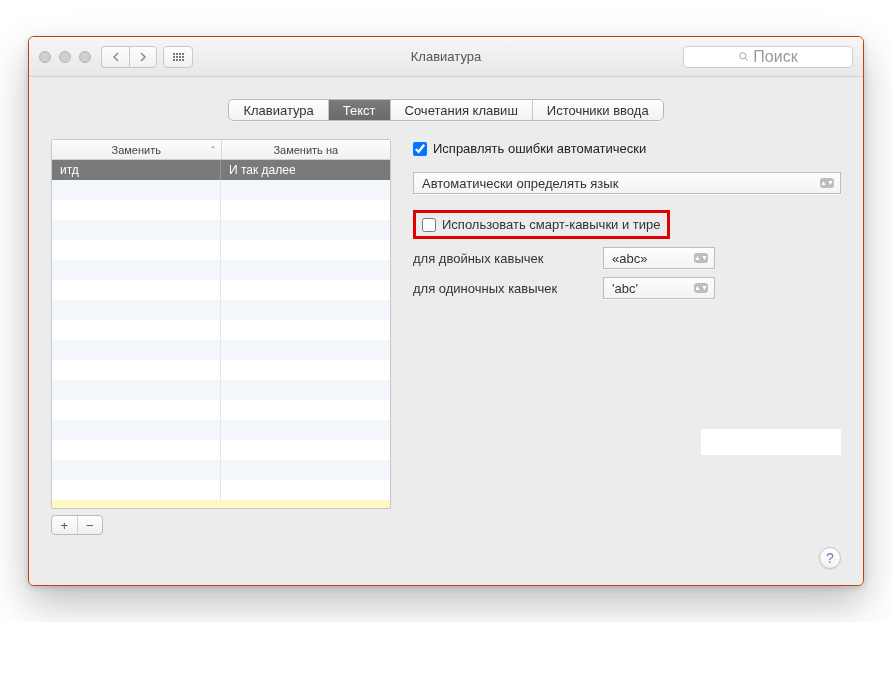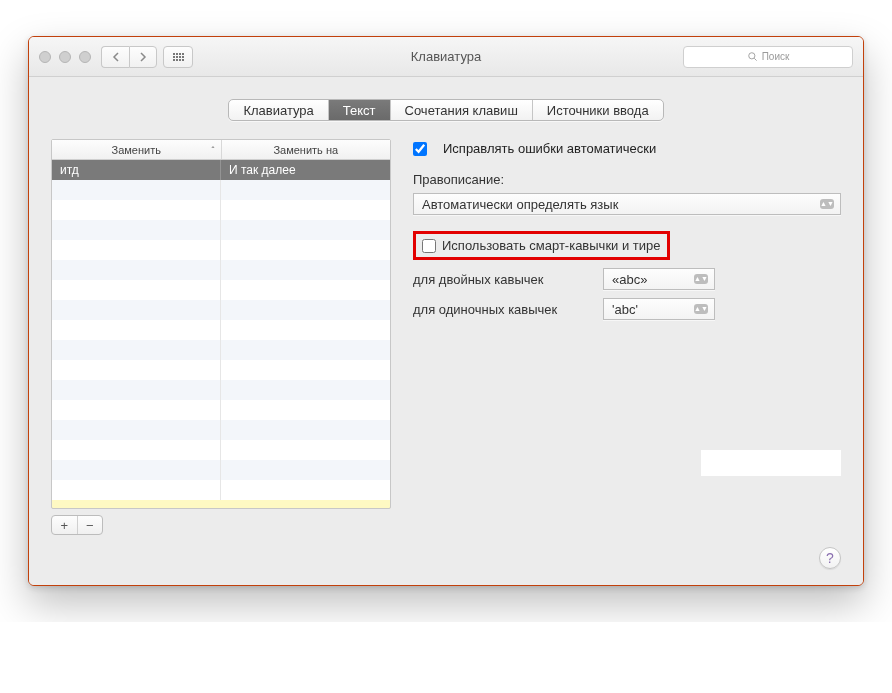--- a/index.html
+++ b/index.html
@@ -52,21 +52,21 @@
   .grid-icon i { background:#777; width:2px; height:2px; }
   .title-center {
     position:absolute; left:0; right:0; text-align:center; pointer-events:none;
     color:#555; font-size:13px;
   }
   .search {
     margin-left:auto;
     width: 170px; height:22px;
     background:#fff; border:1px solid #cfcfcf; border-radius:4px;
     display:flex; align-items:center; justify-content:center; gap:4px;
-    color:#9a9a9a; font-size:10px;
+    color:#9a9a9a; font-size:16px;
   }
   .search svg { width:11px; height:11px; fill:#9a9a9a; }
   .body {
     padding: 22px 22px 16px 22px;
     background: #ececec;
   }
   .tabs {
     display:flex; justify-content:center; margin-bottom:18px;
   }
   .seg {
@@ -105,21 +105,21 @@
   .tr.selected .td:first-child { border-right-color: rgba(255,255,255,0.2); }
   .addremove {
     display:flex; margin-top:6px;
     width:52px; height:20px;
     border:1px solid #bcbcbc; border-radius:4px;
     background:linear-gradient(#fdfdfd,#f0f0f0); overflow:hidden;
   }
   .addremove button { flex:1; border:none; background:transparent; font-size:13px; color:#555; padding:0; line-height:1;}
   .addremove button:first-child { border-right:1px solid #cfcfcf; }
   .right { flex:1; padding-top:2px; font-size:13px; color:#333; }
-  .chkrow { display:flex; align-items:center; gap:16px; margin-bottom:16px; }
+  .chkrow { display:flex; align-items:center; gap:6px; margin-bottom:16px; }
   input[type=checkbox] { width:14px; height:14px; margin:0; }
   .label-strong { color:#222; }
   .section-label { margin-bottom:6px; }
   .popup {
     display:flex; align-items:center; justify-content:space-between;
     height:22px; background:linear-gradient(#fdfdfd,#f3f3f3);
     border:1px solid #bdbdbd; border-radius:0; padding:0 6px 0 8px;
     font-size:13px; color:#333; margin-bottom:16px;
     box-shadow: 0 1px 0 rgba(255,255,255,0.6);
   }
@@ -293,21 +293,20 @@
           <button>−</button>
         </div>
       </div>
 
       <div class="right">
         <div class="chkrow">
           <input type="checkbox" id="ac" checked="" style="">
           <label for="ac" class="label-strong">Исправлять ошибки автоматически</label>
         </div>
 
-        <div class="section-label">Правописание:</div>
         <div class="popup">
           <span>Автоматически определять язык</span>
           <span class="arrows">▲▼</span>
         </div>
 
         <div class="hl">
           <input type="checkbox" id="sq" style="">
           <label for="sq">Использовать смарт-кавычки и тире</label>
         </div>
 

